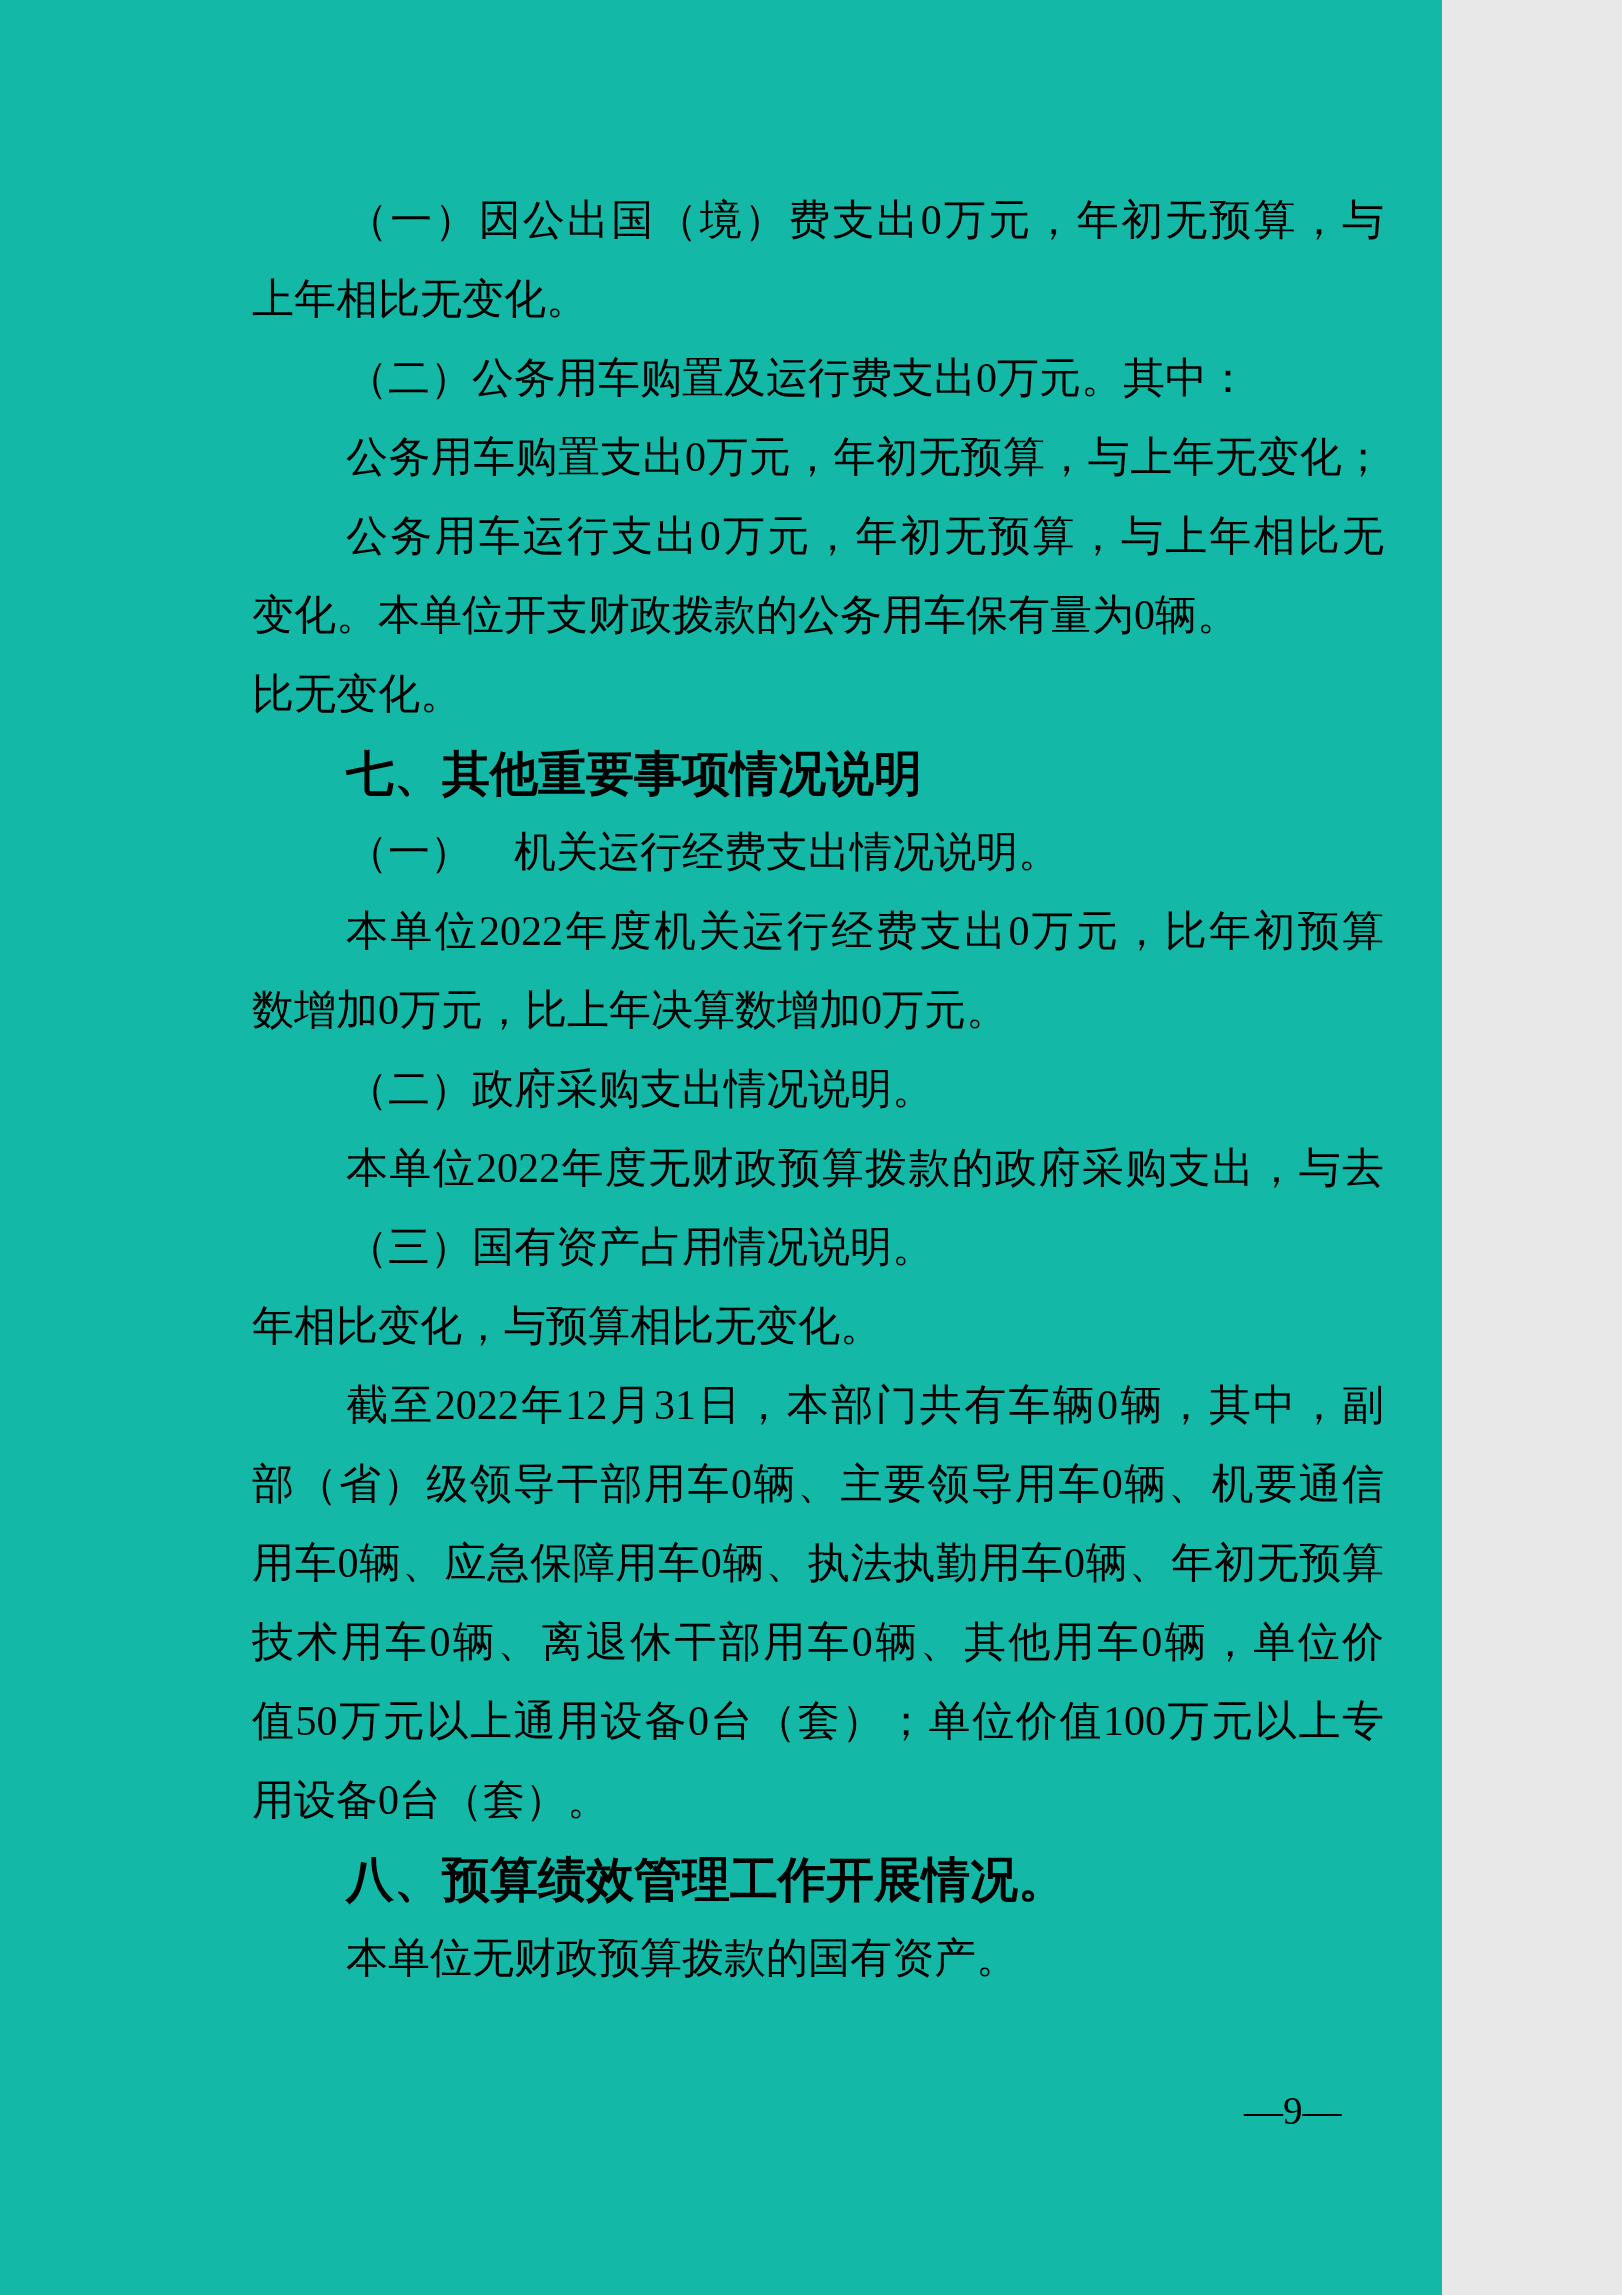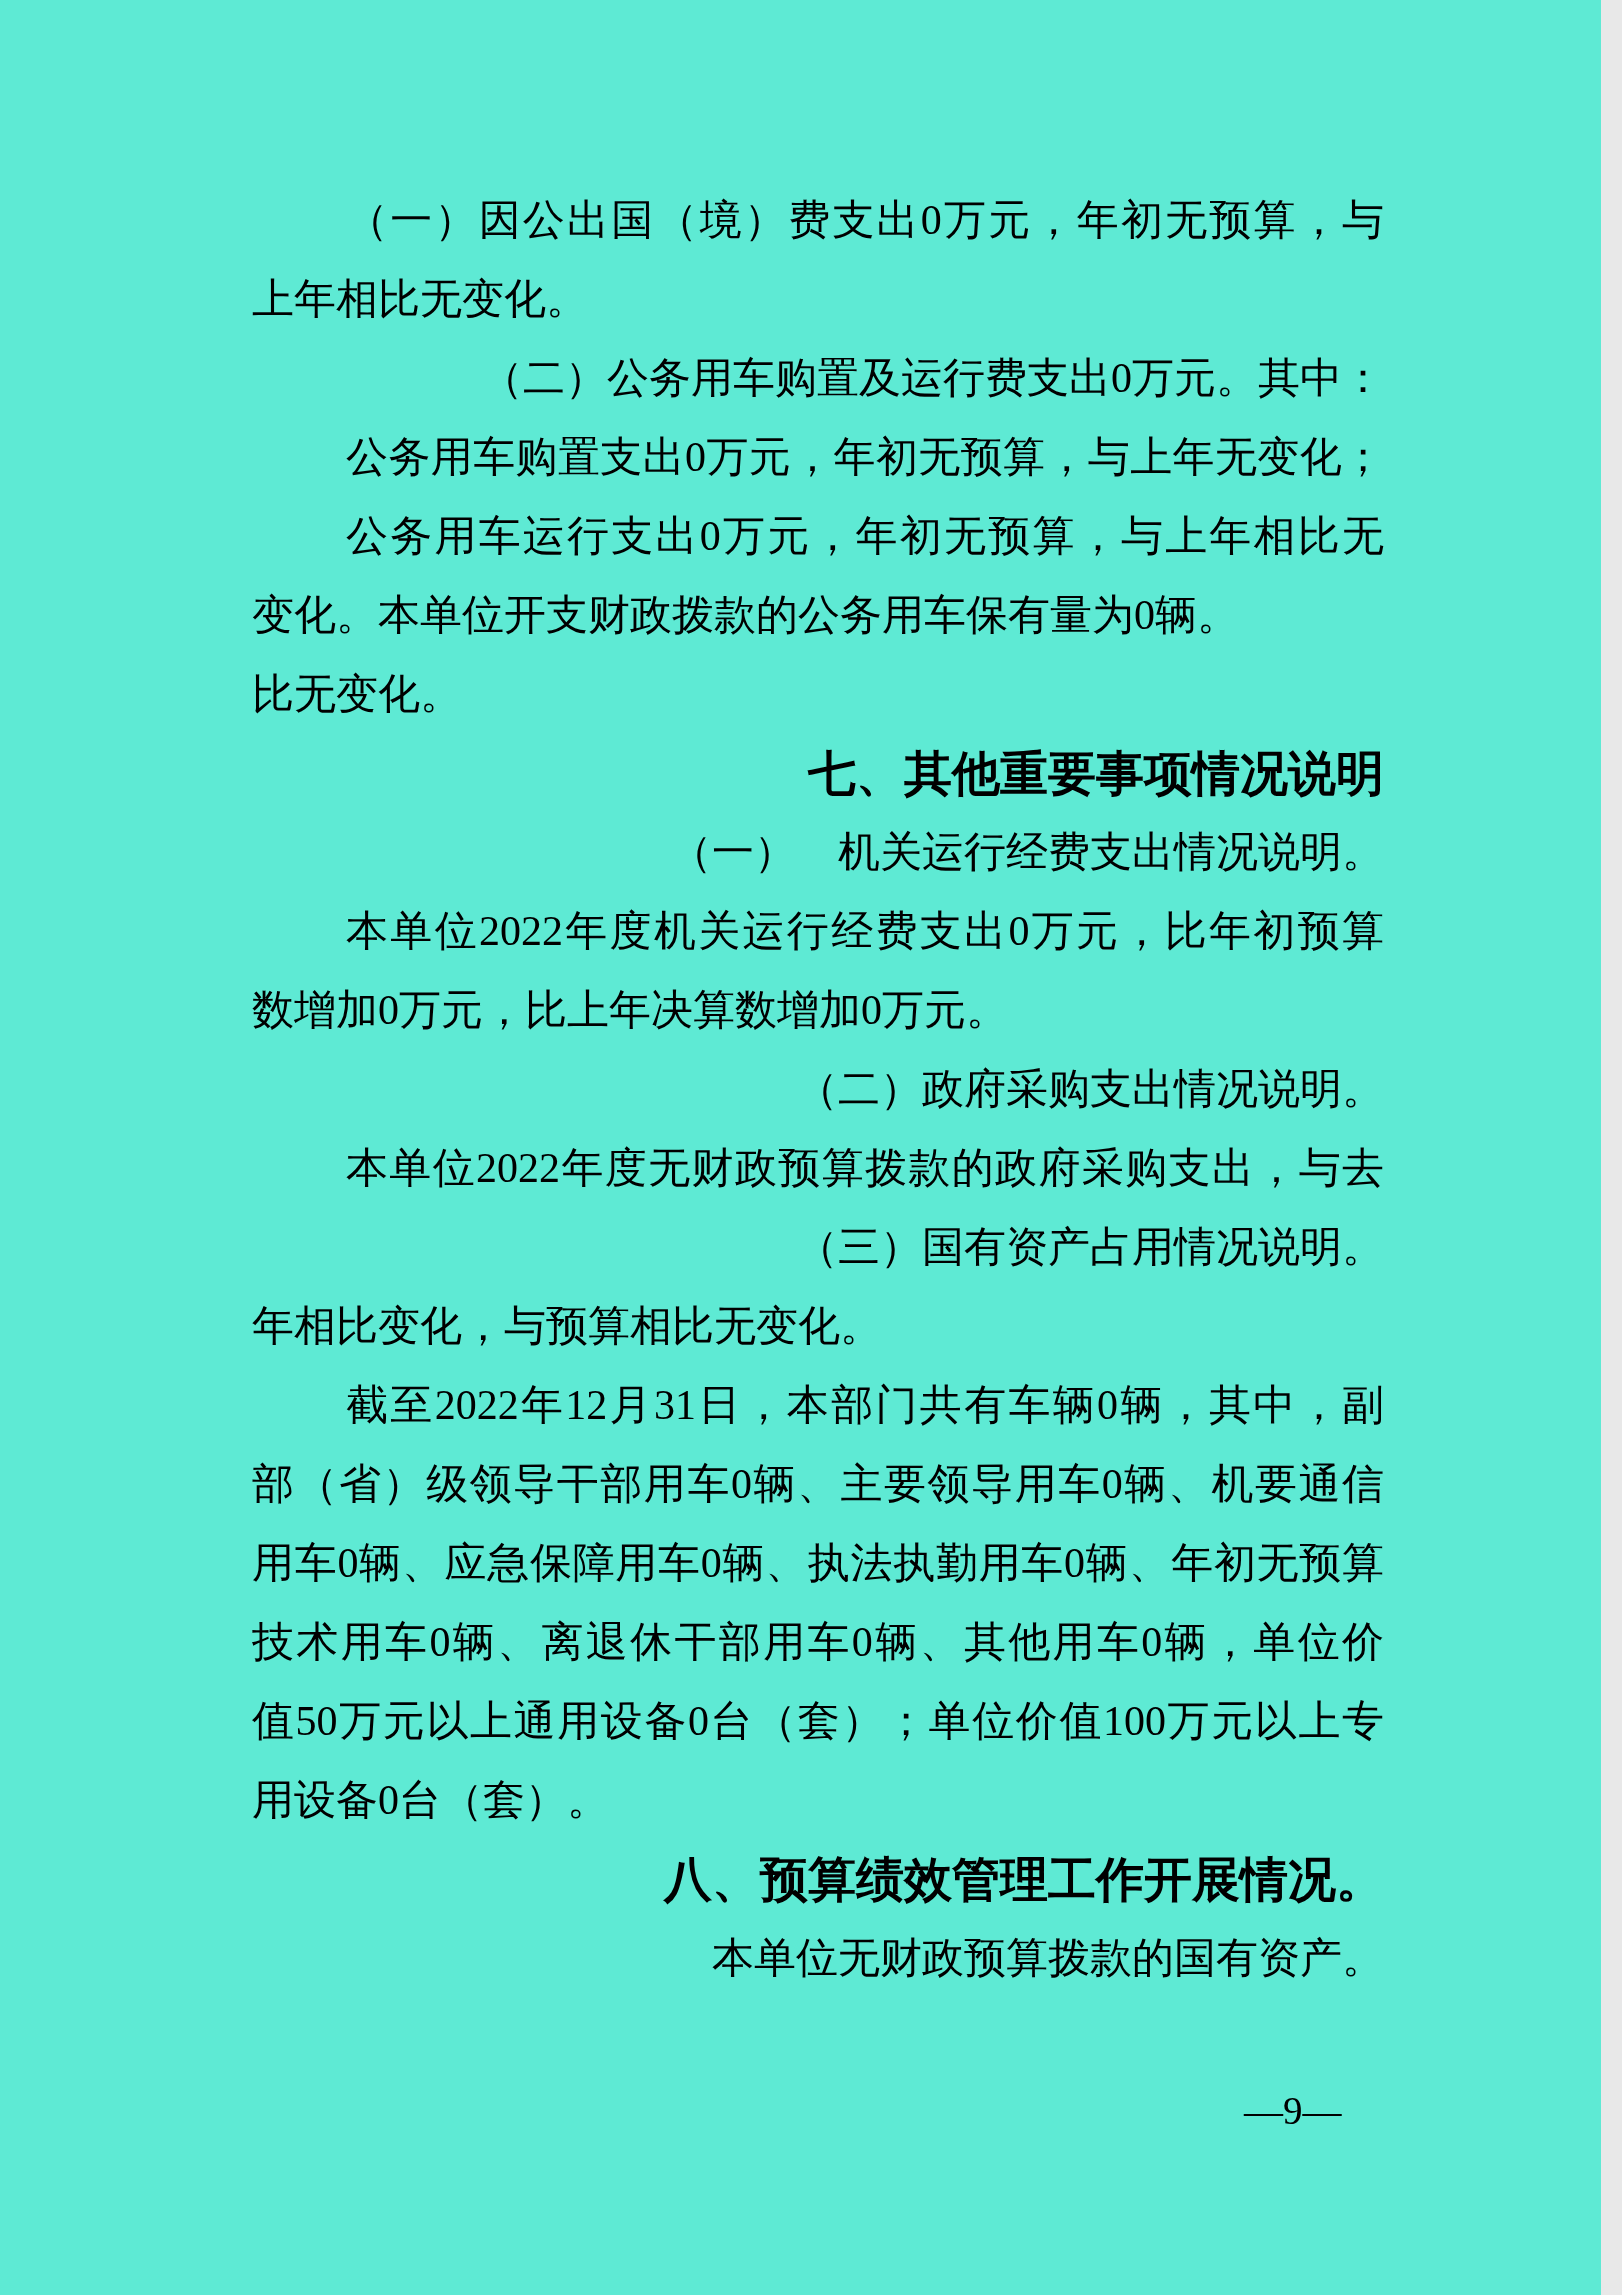--- a/index.html
+++ b/index.html
@@ -2,43 +2,42 @@
 <html style="font-size:12px"><head>
 <meta charset="utf-8">
 <style>
   html, body {
     margin: 0;
     padding: 0;
     background: #e8e8e8;
   }
   .page {
     position: relative;
-    width: 1601px;
+    width: 1442px;
     height: 2295px;
-    background: #5eead4;
+    background: #14b8a6;
     color: #000000;
     overflow: hidden;
   }
   .text-block {
     position: absolute;
     left: 252px;
     top: 181px;
     width: 1132px;
     font-family: "Liberation Serif", serif;
     font-size: 42px;
     line-height: 79px;
     color: #000000;
   }
   .line {
     white-space: nowrap;
     text-align: left;
   }
   .line.indent {
     text-indent: 94px;
-    text-align: right;
   }
   .line.full {
     text-align: justify;
     text-align-last: justify;
     text-justify: inter-character;
   }
   .line.bold {
     font-family: "Liberation Sans", sans-serif;
     font-weight: 700;
     font-size: 48px;

